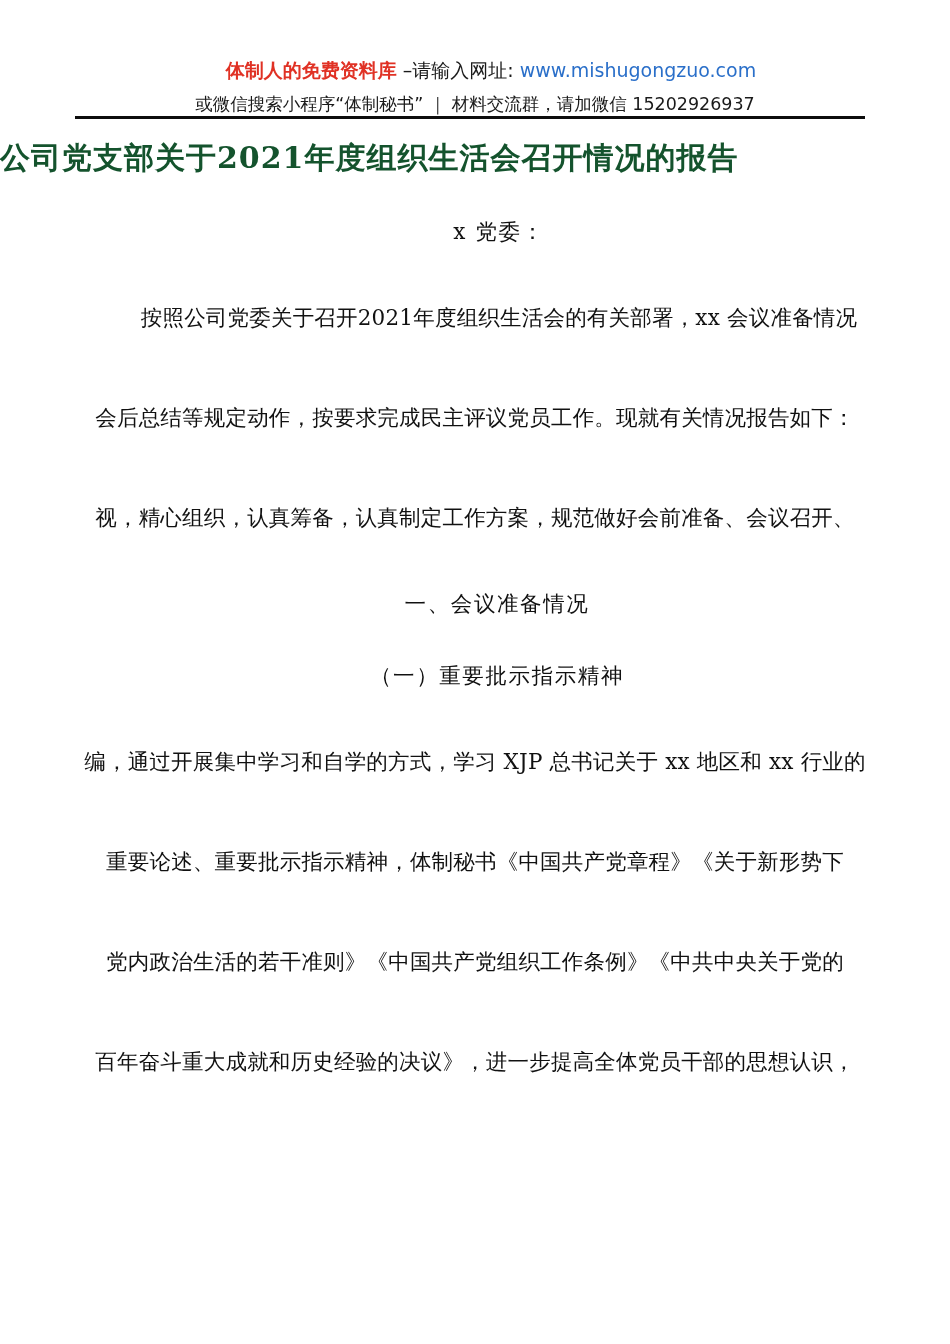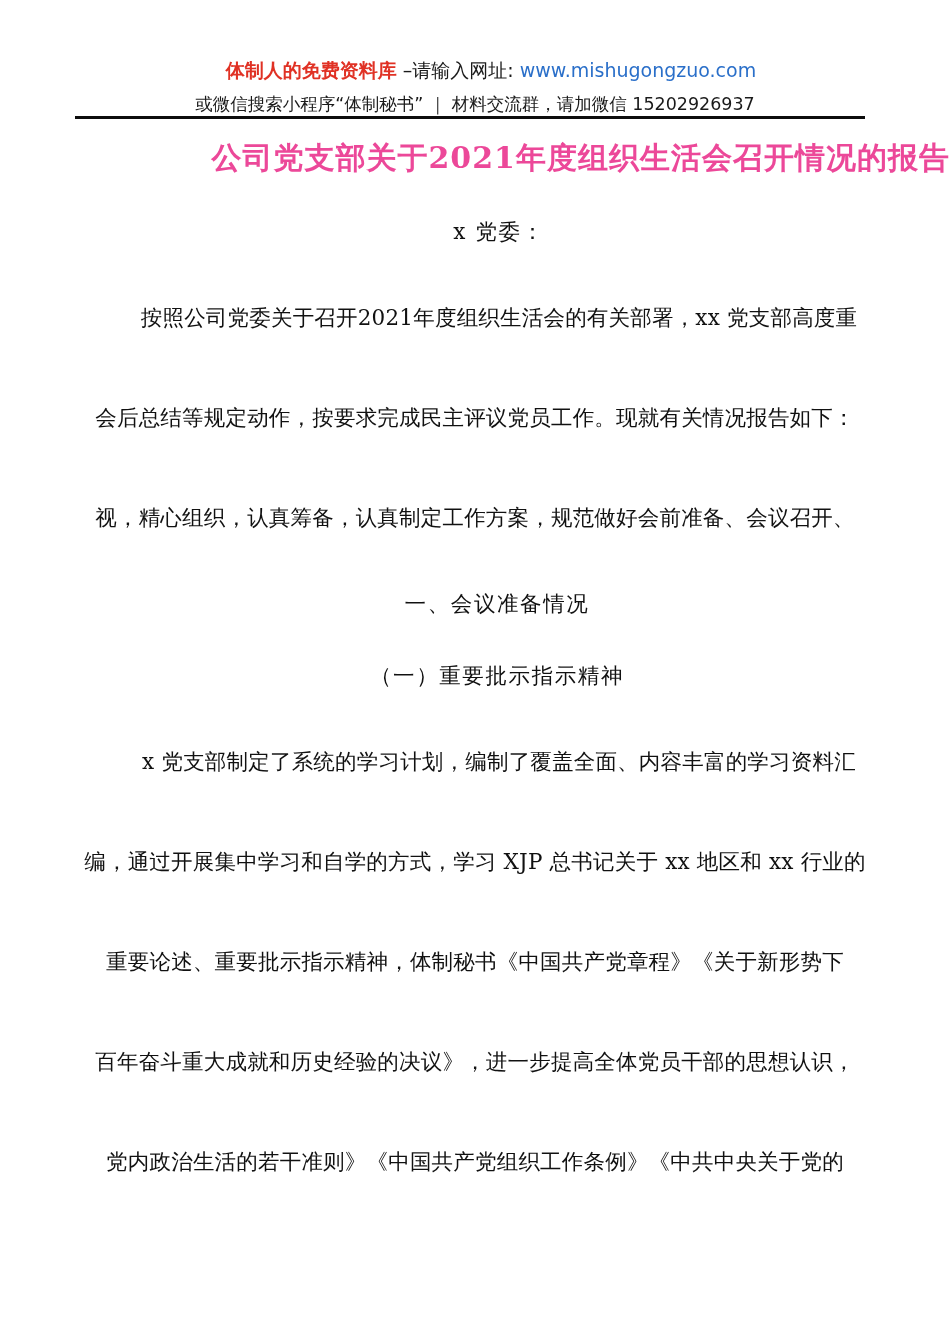--- a/index.html
+++ b/index.html
@@ -67,28 +67,28 @@
     height: 0;
     border-top: 3px solid #0d0d0d;
   }
 
   
   .doc-title {
     position: absolute;
     top: 136px;
     left: 0;
     width: 950px;
-    text-align: right;
+    text-align: left;
     font-family: "DejaVu Serif", "Liberation Serif", serif;
     font-weight: bold;
     font-size: 30px;
     line-height: 44px;
     letter-spacing: 1px;
     white-space: nowrap;
-    color: #ec4899;
+    color: #14532d;
   }
 
   
   .body-area {
     position: absolute;
     top: 196px;
     left: 75px;
     width: 800px;
     text-align: center;
   }
@@ -129,29 +129,28 @@
   </div>
 
   <div class="hrule"></div>
 
   <div class="doc-title">公司党支部关于2021年度组织生活会召开情况的报告</div>
 
   <div class="body-area">
 
     <p class="para short"><span class="indent"></span><span class="spaced">x 党委：</span></p>
 
-    <p class="para"><span class="indent"></span><span>按照公司党委关于召开2021年度组织生活会的有关部署，xx 党支部高度重</span></p>
+    <p class="para"><span class="indent"></span><span>按照公司党委关于召开2021年度组织生活会的有关部署，xx 会议准备情况</span></p>
     <p class="para"><span>会后总结等规定动作，按要求完成民主评议党员工作。现就有关情况报告如下：</span></p>
     <p class="para"><span>视，精心组织，认真筹备，认真制定工作方案，规范做好会前准备、会议召开、</span></p>
 
     <p class="para short"><span class="indent-sm"></span><span class="spaced">一、会议准备情况</span></p>
 
     <p class="para short"><span class="indent-sm"></span><span class="spaced">（一）重要批示指示精神</span></p>
 
-    <p class="para"><span class="indent"></span><span>x 党支部制定了系统的学习计划，编制了覆盖全面、内容丰富的学习资料汇</span></p>
     <p class="para"><span>编，通过开展集中学习和自学的方式，学习 XJP 总书记关于 xx 地区和 xx 行业的</span></p>
     <p class="para"><span>重要论述、重要批示指示精神，体制秘书《中国共产党章程》《关于新形势下</span></p>
+    <p class="para"><span>党内政治生活的若干准则》《中国共产党组织工作条例》《中共中央关于党的</span></p>
     <p class="para"><span>百年奋斗重大成就和历史经验的决议》，进一步提高全体党员干部的思想认识，</span></p>
-    <p class="para"><span>党内政治生活的若干准则》《中国共产党组织工作条例》《中共中央关于党的</span></p>
 
   </div>
 
 </div>
 
 </body></html>

